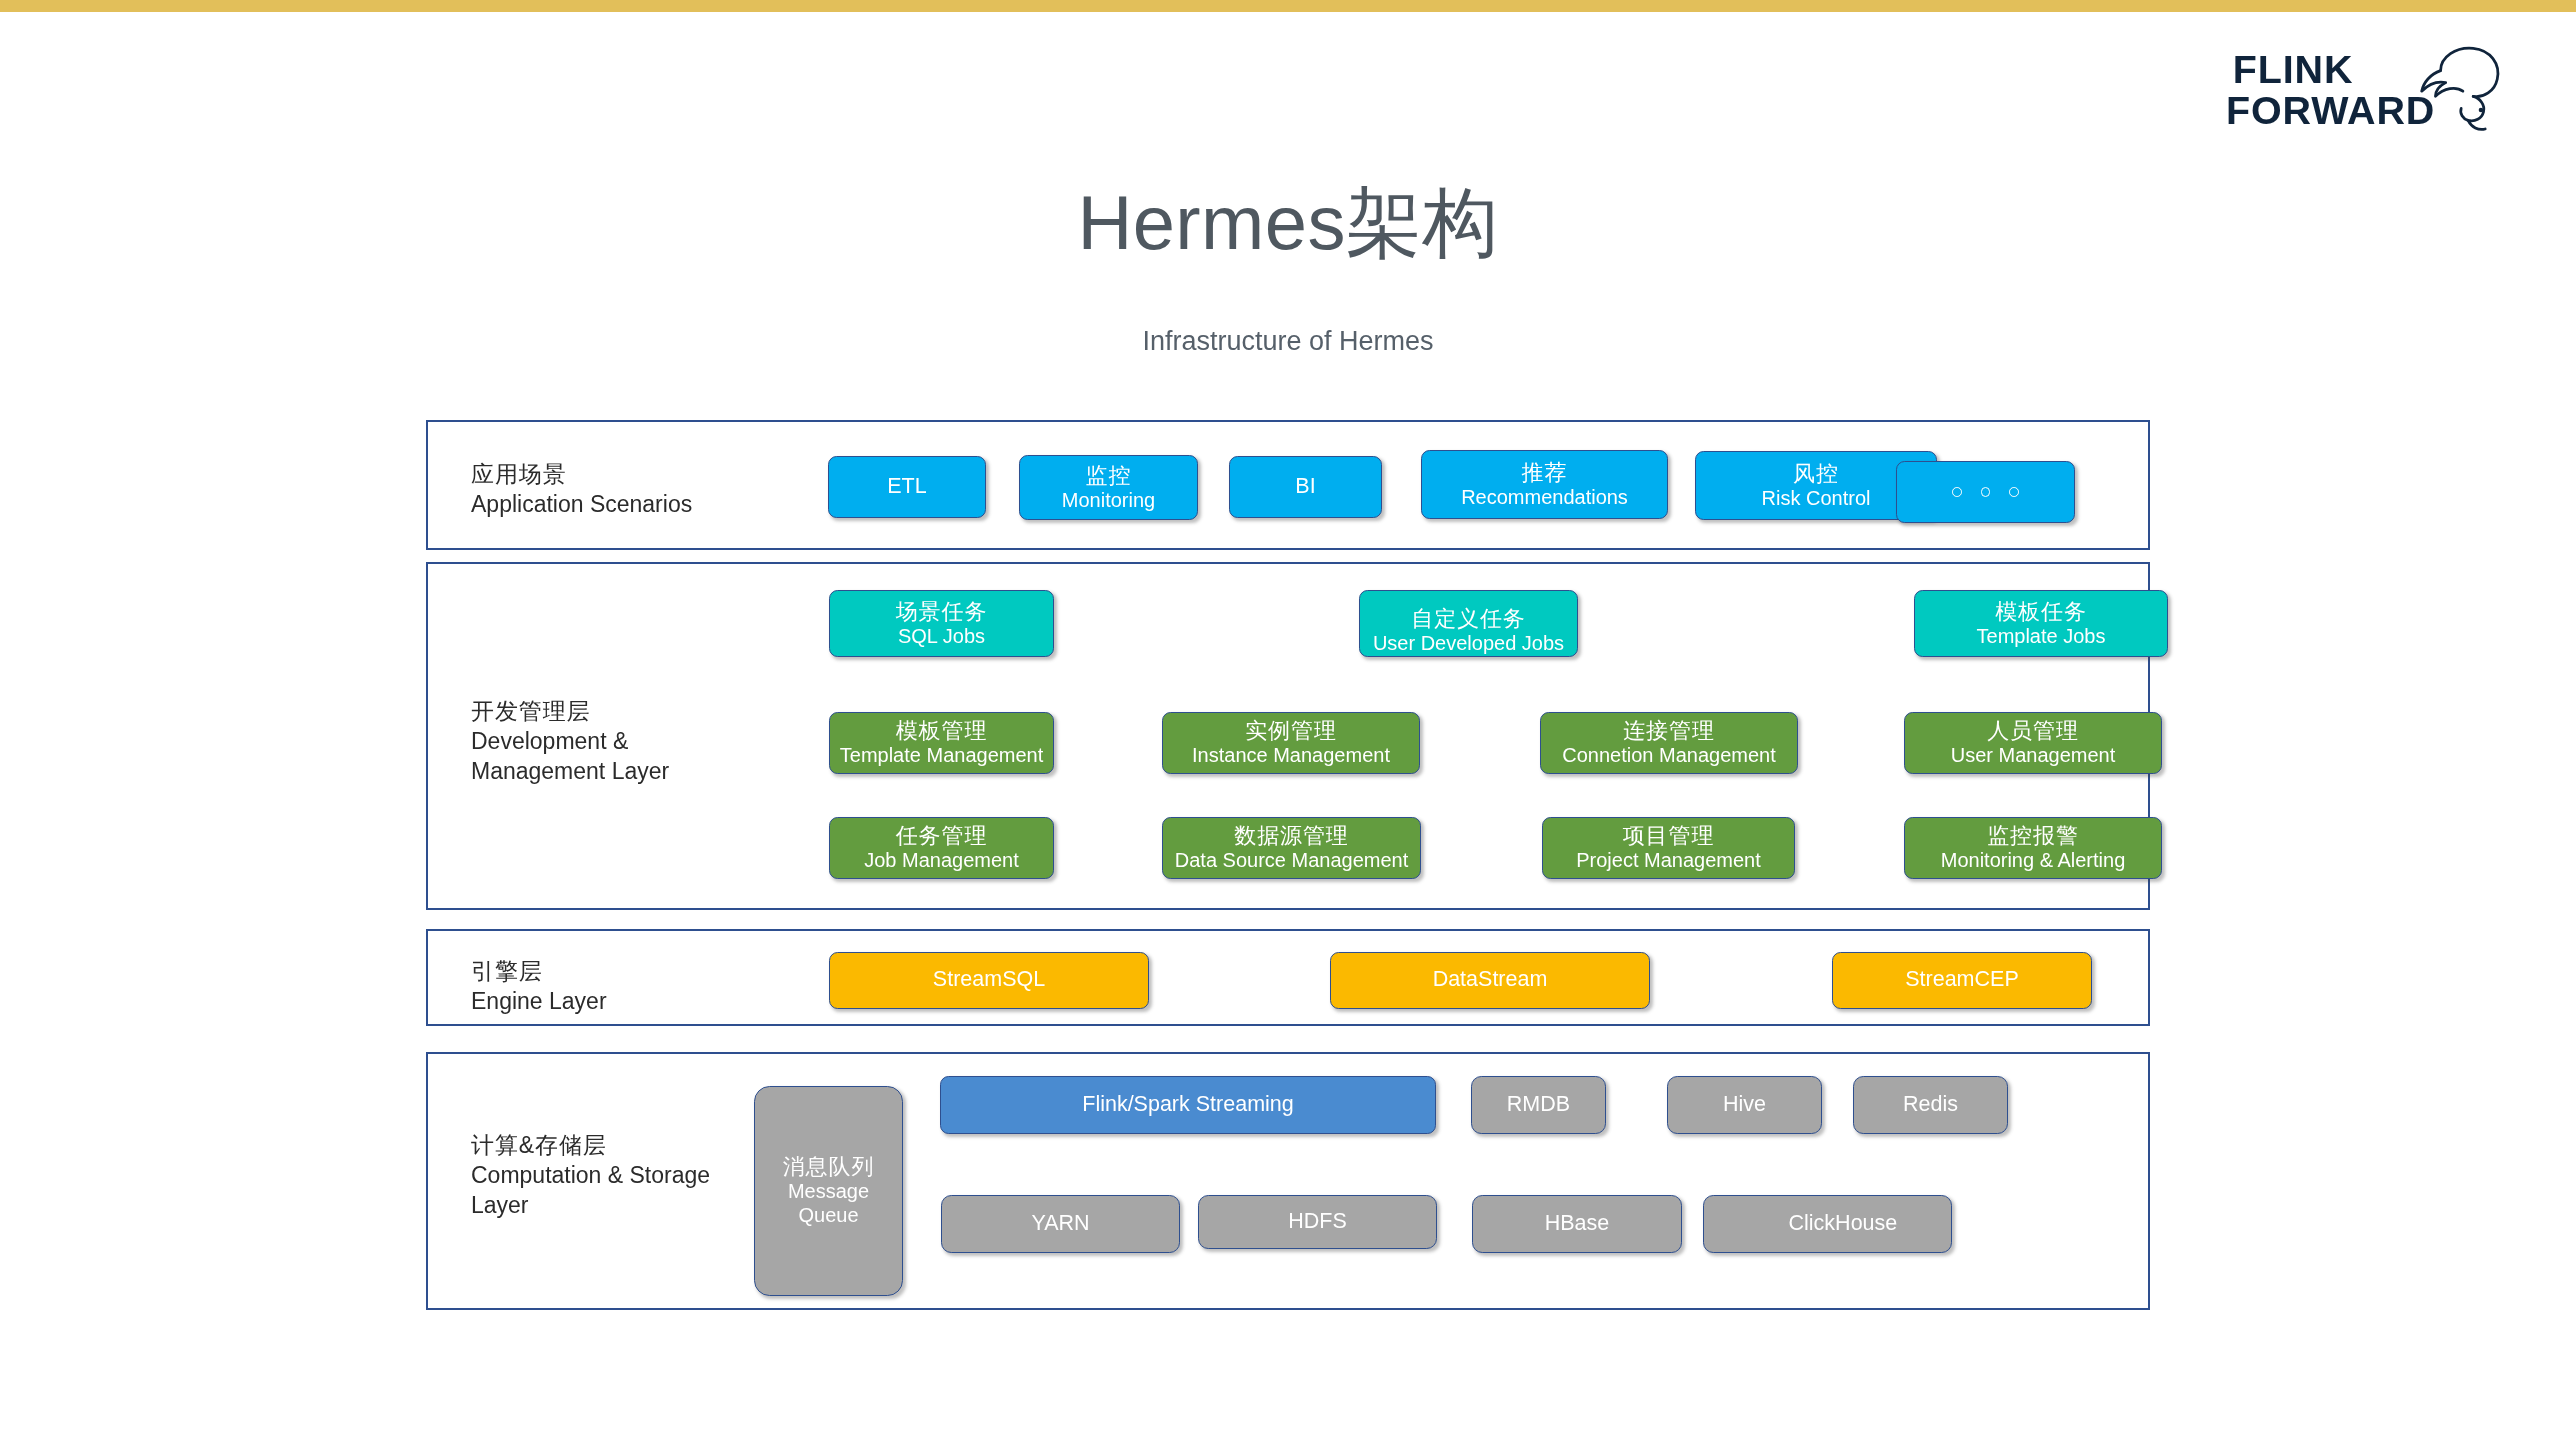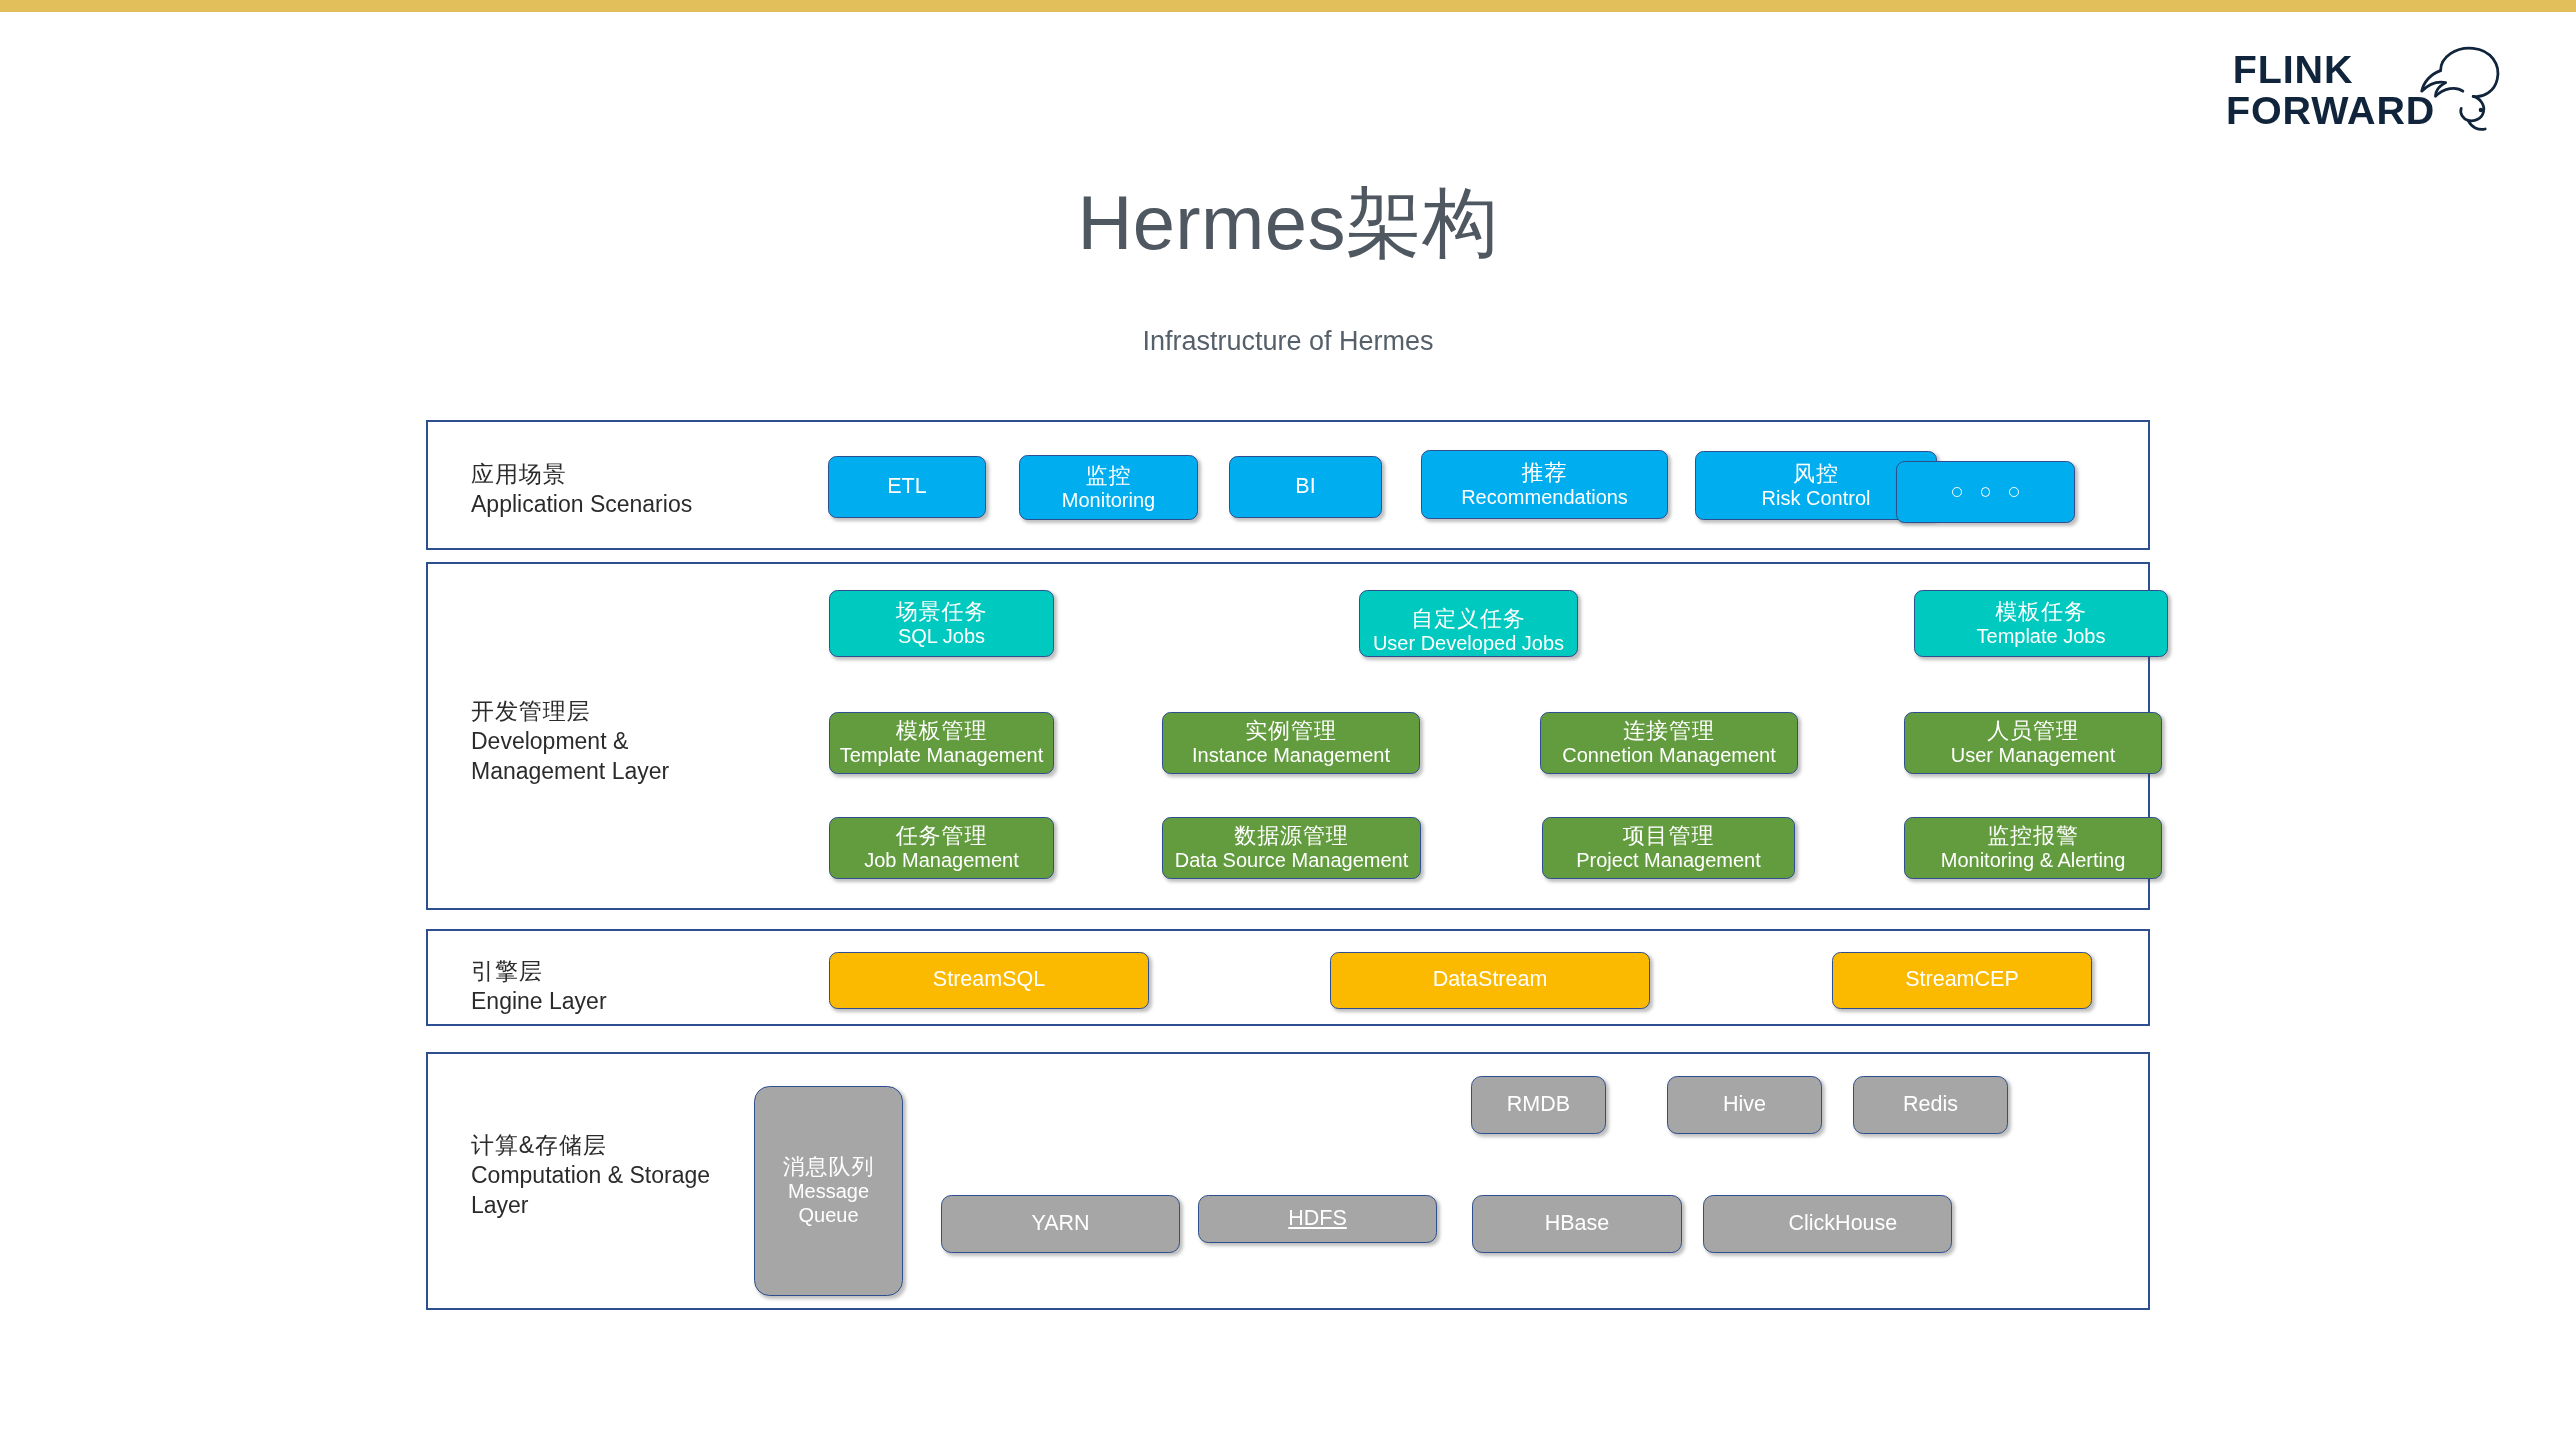--- a/index.html
+++ b/index.html
@@ -291,38 +291,41 @@
     <span class="en">Computation &amp; Storage</span>
     <span class="en">Layer</span>
   </div>
 
   <div class="node gray" style="left:326px; top:32px; width:149px; height:210px; border-radius:15.5px;">
     <span class="zh">消息队列</span>
     <span class="en">Message</span>
     <span class="en">Queue</span>
   </div>
 
+  <div class="node steel" style="left:512px; top:22px; width:496px; height:58px;">
+    <span class="solo">Flink/Spark Streaming</span>
+  </div>
 
   <div class="node gray" style="left:1043px; top:22px; width:135px; height:58px;">
     <span class="solo">RMDB</span>
   </div>
 
   <div class="node gray" style="left:1239px; top:22px; width:155px; height:58px;">
     <span class="solo">Hive</span>
   </div>
 
   <div class="node gray" style="left:1425px; top:22px; width:155px; height:58px;">
     <span class="solo">Redis</span>
   </div>
 
   <div class="node gray" style="left:513px; top:141px; width:239px; height:58px;">
     <span class="solo">YARN</span>
   </div>
 
-  <div class="node gray" style="left:770px; top:141px; width:239px; height:48px;text-decoration:underline;">
+  <div class="node gray" style="left:770px; top:141px; width:239px; height:54px;">
     <span class="solo">HDFS</span>
   </div>
 
   <div class="node gray" style="left:1044px; top:141px; width:210px; height:58px;">
     <span class="solo">HBase</span>
   </div>
 
   <div class="node gray" style="left:1275px; top:141px; width:249px; height:58px;padding-left:36px;">
     <span class="solo">ClickHouse</span>
   </div>

